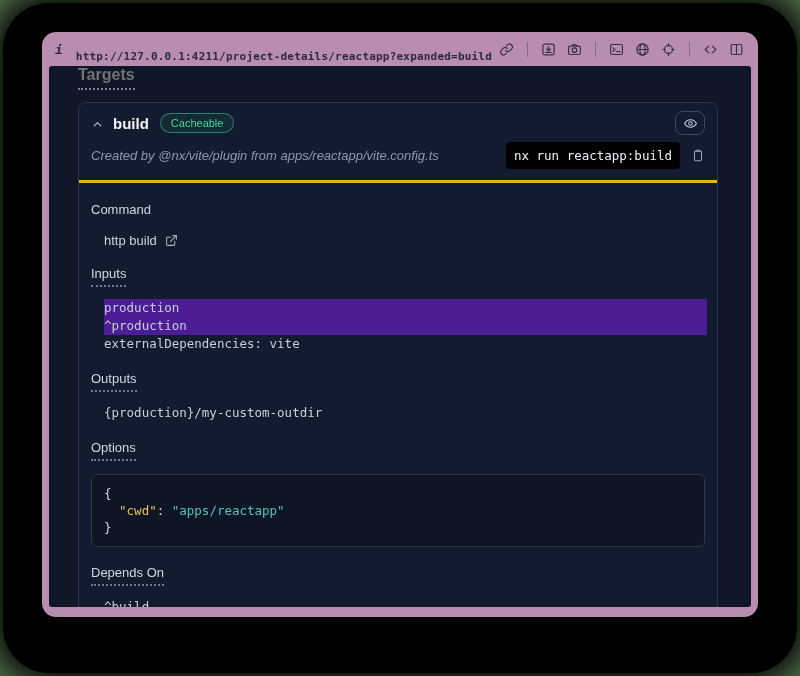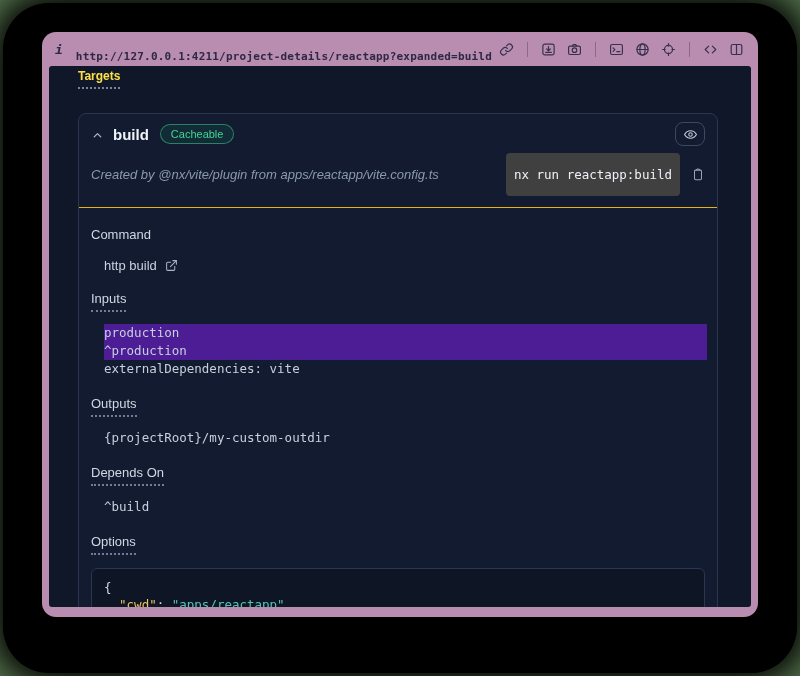--- a/index.html
+++ b/index.html
@@ -45,57 +45,57 @@
   
   .content {
     position:absolute; left:7px; right:7px; top:34px; bottom:10px;
     background:#0f1729; border-radius:3px;
     overflow:hidden;
     padding:0 33px 0 29px;
   }
   .page-title {
     margin-top:-5px;
     display:inline-block;
-    font-size:12px; font-weight:600; color:#fde047;
+    font-size:16px; font-weight:600; color:#737373;
     border-bottom:2px dotted #76839b; padding-bottom:4px;
   }
   .dotted { border-bottom:2px dotted #6f7d96; padding-bottom:4px;text-align:right; }
 
   .card {
     width:640px;
     border:1px solid #2a3650; border-radius:8px;
     background:#121b2f;
   }
-  .card-build { margin-top:24px; }
+  .card-build { margin-top:12px; }
 
   .card-header { display:flex; align-items:center; padding:8px 12px 2px; cursor:pointer; }
   .chev { width:13px; height:13px; }
   .chev svg { width:13px; height:13px; stroke:#aeb9cb; fill:none; stroke-width:2.4; stroke-linecap:round; stroke-linejoin:round; }
   .target-name { font-size:15px; font-weight:700; color:#f1f5f9; margin-left:9px; }
   .badge {
     margin-left:11px;
     font-size:11px; line-height:1; color:#3fd795;
     border:1px solid rgba(63,215,149,.5);
     background:rgba(16,185,129,.10);
     border-radius:999px; padding:3.5px 10px;
   }
   .hdr-spacer { flex:1; }
   .eye-btn {
     width:30px; height:24px; border:1px solid #3d4961; border-radius:8px;
     display:flex; align-items:center; justify-content:center;
     background:transparent; cursor:pointer;
   }
   .eye-btn svg { width:15px; height:15px; stroke:#c4cedd; fill:none; stroke-width:1.7; }
 
-  .created-row { display:flex; align-items:center; padding:5px 12px 11px; border-bottom:1px solid #eab308; }
+  .created-row { display:flex; align-items:center; padding:5px 12px 11px; border-bottom:3px solid #eab308; }
   .created-text { font-style:italic; font-size:13px; color:#8b99ad; }
   .run-chip {
     font-family:"DejaVu Sans Mono", monospace; font-size:12.5px;
-    background:#404040; color:#eef2f8;
-    padding:14px 8px; border-radius:4px; white-space:nowrap;
+    background:#000000; color:#eef2f8;
+    padding:6px 8px; border-radius:4px; white-space:nowrap;
   }
   .copy-btn { background:none; border:none; margin-left:11px; cursor:pointer; display:flex; }
   .copy-btn svg { width:14px; height:15px; stroke:#97a3b6; fill:none; stroke-width:1.8; }
 
   .card-body { padding:17px 12px 24px; }
   .sec-h { font-size:13px; font-weight:400; color:#cfd8e4; display:inline-block; }
   .sec-block { margin-top:16px; }
   .sec-block:first-child { margin-top:0; }
 
   .cmd-row { display:flex; align-items:center; margin:15px 0 0 13px; color:#c9d3e0; font-size:13px; }
@@ -250,38 +250,38 @@
               <div class="io-row">production</div>
               <div class="io-row">^production</div>
             </div>
             <div class="io-row"><span class="io-key">externalDependencies:</span><span> vite</span></div>
           </div>
         </div>
 
         <div class="sec-block">
           <h4 class="sec-h dotted">Outputs</h4>
           <div class="io-list mono">
-            <div class="io-row">{projectRoot}/my-custom-outdir</div>
-          </div>
-        </div>
-
-        <div class="sec-block">
-          <h4 class="sec-h dotted">Depends On</h4>
-          <div class="io-list mono">
-            <div class="io-row">^build</div>
+            <div class="io-row">{production}/my-custom-outdir</div>
           </div>
         </div>
 
         <div class="sec-block">
           <h4 class="sec-h dotted">Options</h4>
           <div class="code-block"><span>{</span>
 <span>  </span><span class="tok-key">"cwd"</span><span>: </span><span class="tok-val">"apps/reactapp"</span>
 <span>}</span></div>
         </div>
 
+        <div class="sec-block">
+          <h4 class="sec-h dotted">Depends On</h4>
+          <div class="io-list mono">
+            <div class="io-row">^build</div>
+          </div>
+        </div>
+
       </div>
     </section>
 
     
     
 
   </div>
 </div>
 
 </body></html>

